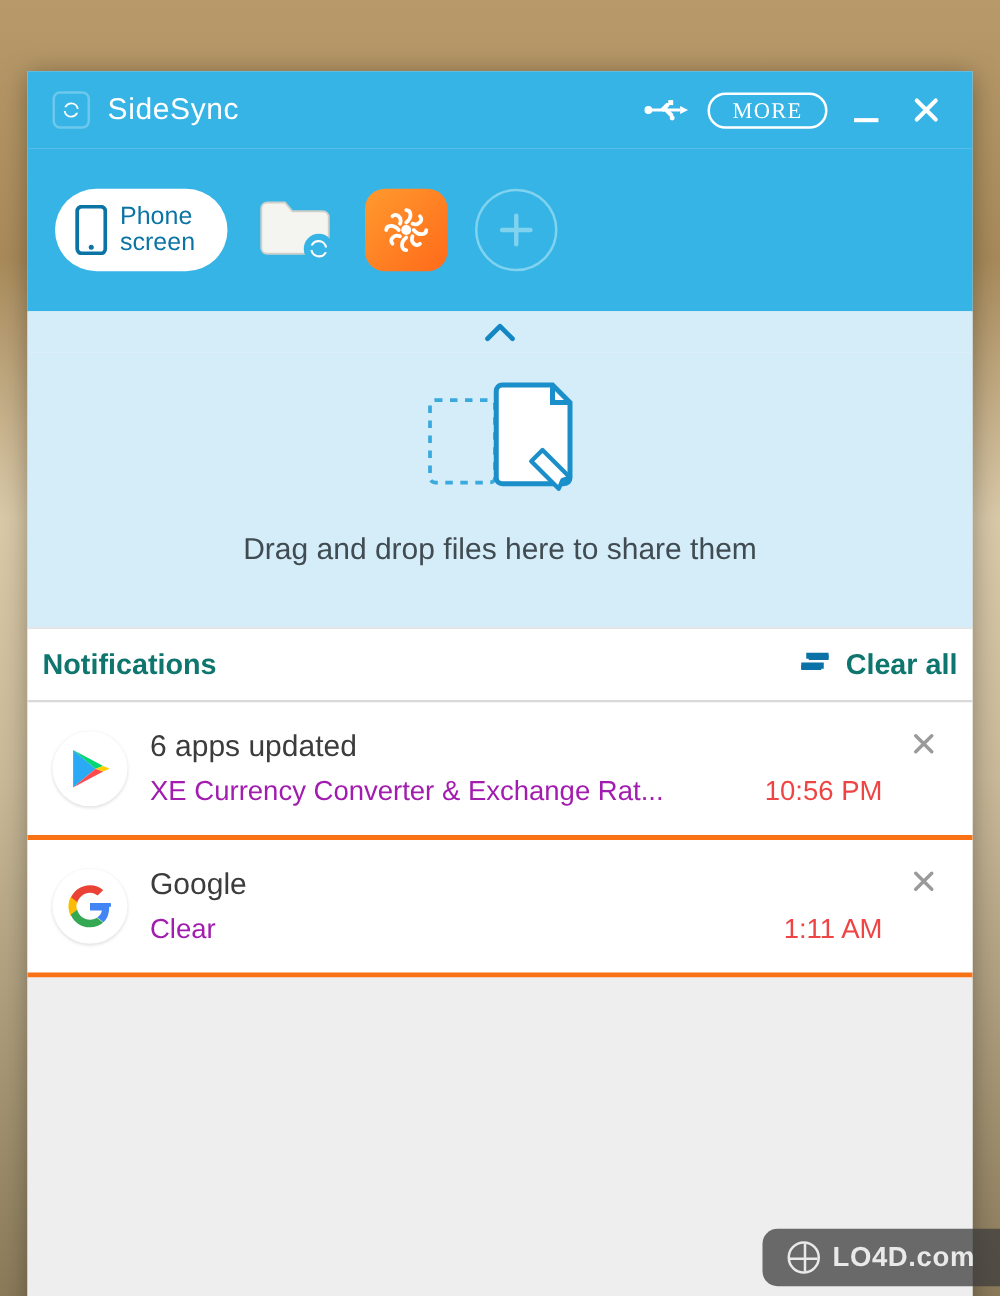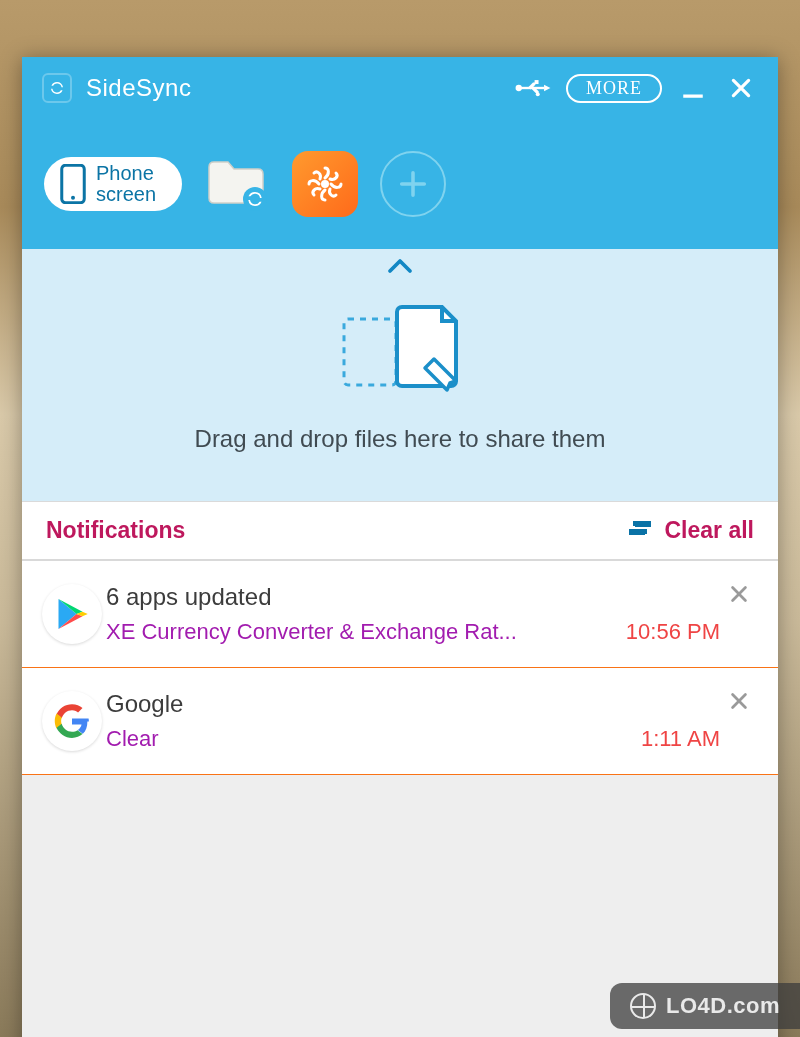--- a/index.html
+++ b/index.html
@@ -56,21 +56,21 @@
     height: 130px;
     display: flex;
     align-items: center;
     padding: 0 22px;
     gap: 22px;
   }
   .phone-btn {
     background: #ffffff;
     color: #0b74a5;
     border-radius: 36px;
-    height: 54px;
+    height: 66px;
     padding: 0 26px 0 16px;
     display: flex;
     align-items: center;
     gap: 10px;
     cursor: pointer;
     font-size: 20px;
     line-height: 1.05;
   }
   .phone-btn .phone-svg { flex-shrink:0; }
   .folder-btn, .gallery-btn, .add-btn {
@@ -96,35 +96,35 @@
   }
   .drop-text { color:#404b52; font-size:24px; }
   
   .notif-header {
     background:#ffffff;
     border-top:1px solid #dadada;
     border-bottom:2px solid #d9d9d9;
     height:60px;
     display:flex;
     align-items:center;
-    padding:0 24px;
-    color:#be185d;
+    padding:0 12px;
+    color:#0f766e;
     font-weight:600;
   }
   .notif-title { font-size:23px; }
   .notif-spacer { flex:1; }
   .clear-all { display:flex; align-items:center; gap:14px; cursor:pointer; font-size:23px; }
   
   .notif-item {
     background:#ffffff;
-    border-bottom:1px solid #f97316;
+    border-bottom:4px solid #f97316;
     display:flex;
     align-items:center;
     padding:22px 24px 22px 20px;
-    gap:4px;
+    gap:18px;
     justify-content:flex-end;
   }
   .notif-icon-wrap {
     width:60px; height:60px; border-radius:50%; background:#ffffff; box-shadow:0 1px 3px rgba(0,0,0,0.15);
     display:flex; align-items:center; justify-content:center; flex-shrink:0;
   }
   .notif-body { flex:1; min-width:0; }
   .notif-line1 { color:#3c3c3c; font-size:24px; margin-bottom:8px; }
   .notif-line2row { display:flex; align-items:baseline; gap:20px; }
   .notif-line2 { color:#a21caf; font-size:22px; flex:1; white-space:nowrap; overflow:hidden; text-overflow:ellipsis; }

